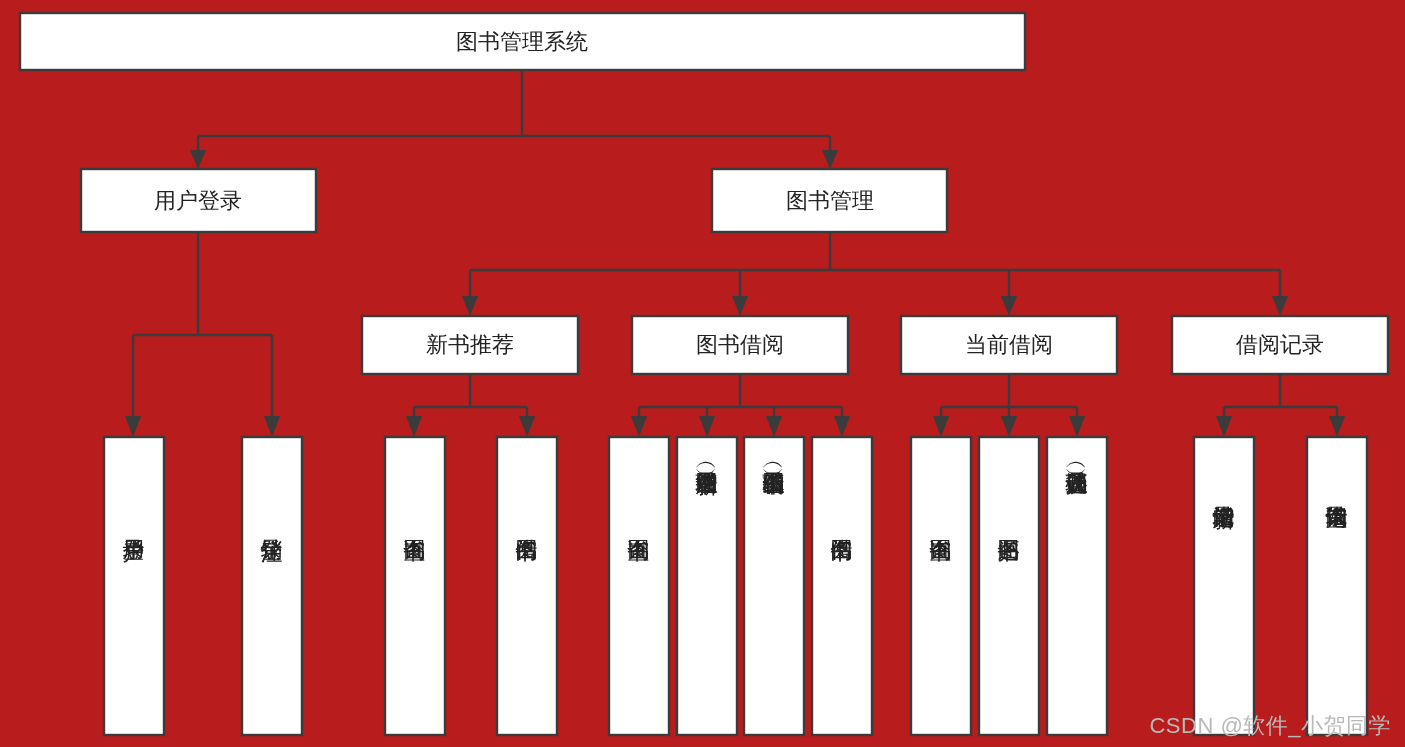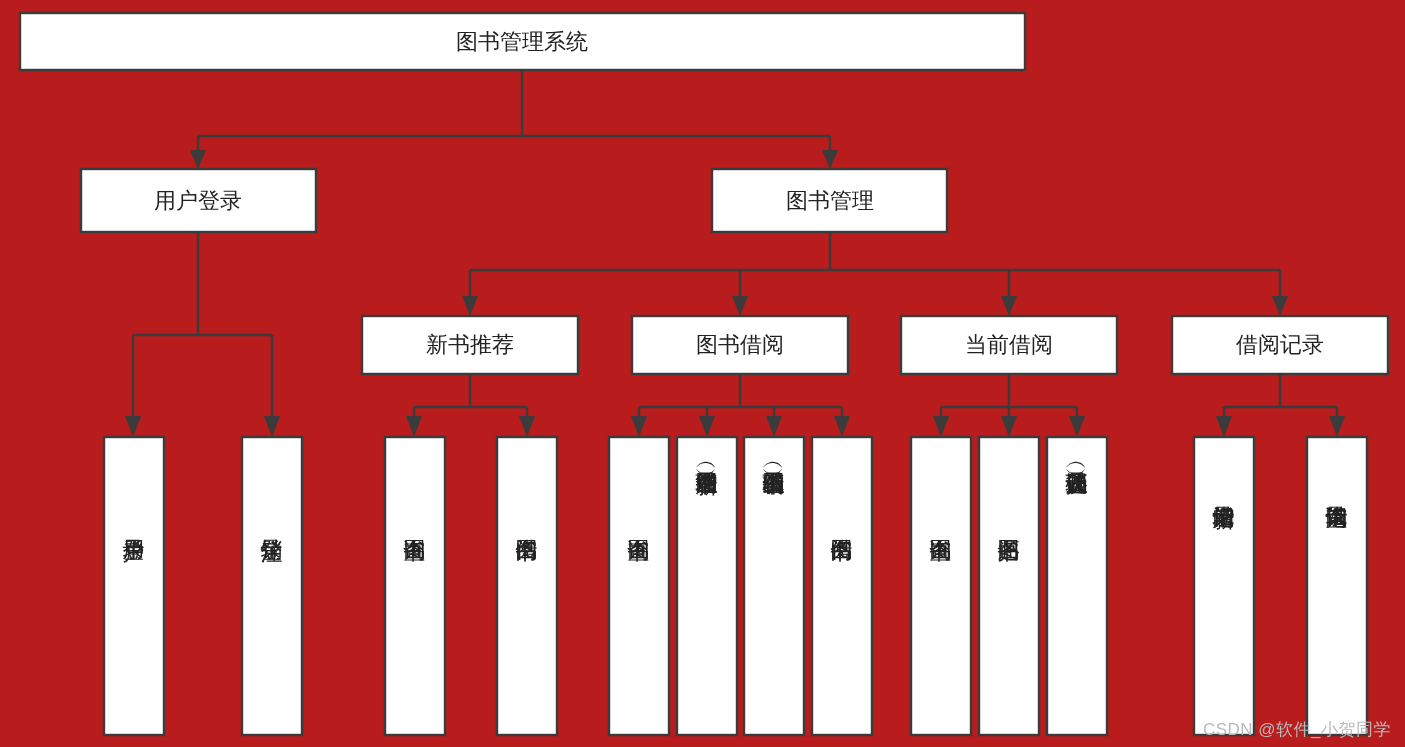--- a/index.html
+++ b/index.html
@@ -52,21 +52,21 @@
     font-family: "Liberation Sans", "DejaVu Sans", sans-serif;
     font-size: 22px;
     fill: #222222;
     text-anchor: middle;
   }
   .watermark {
     position: absolute;
     right: 14px;
     bottom: 6px;
     font-family: "Liberation Sans", "DejaVu Sans", sans-serif;
-    font-size: 17px;
+    font-size: 22px;
     color: #b9b9b9;
     letter-spacing: 0.5px;
     white-space: nowrap;
     pointer-events: none;
   }
 </style>
 </head>
 <body>
 
 <div id="diagram-root">

